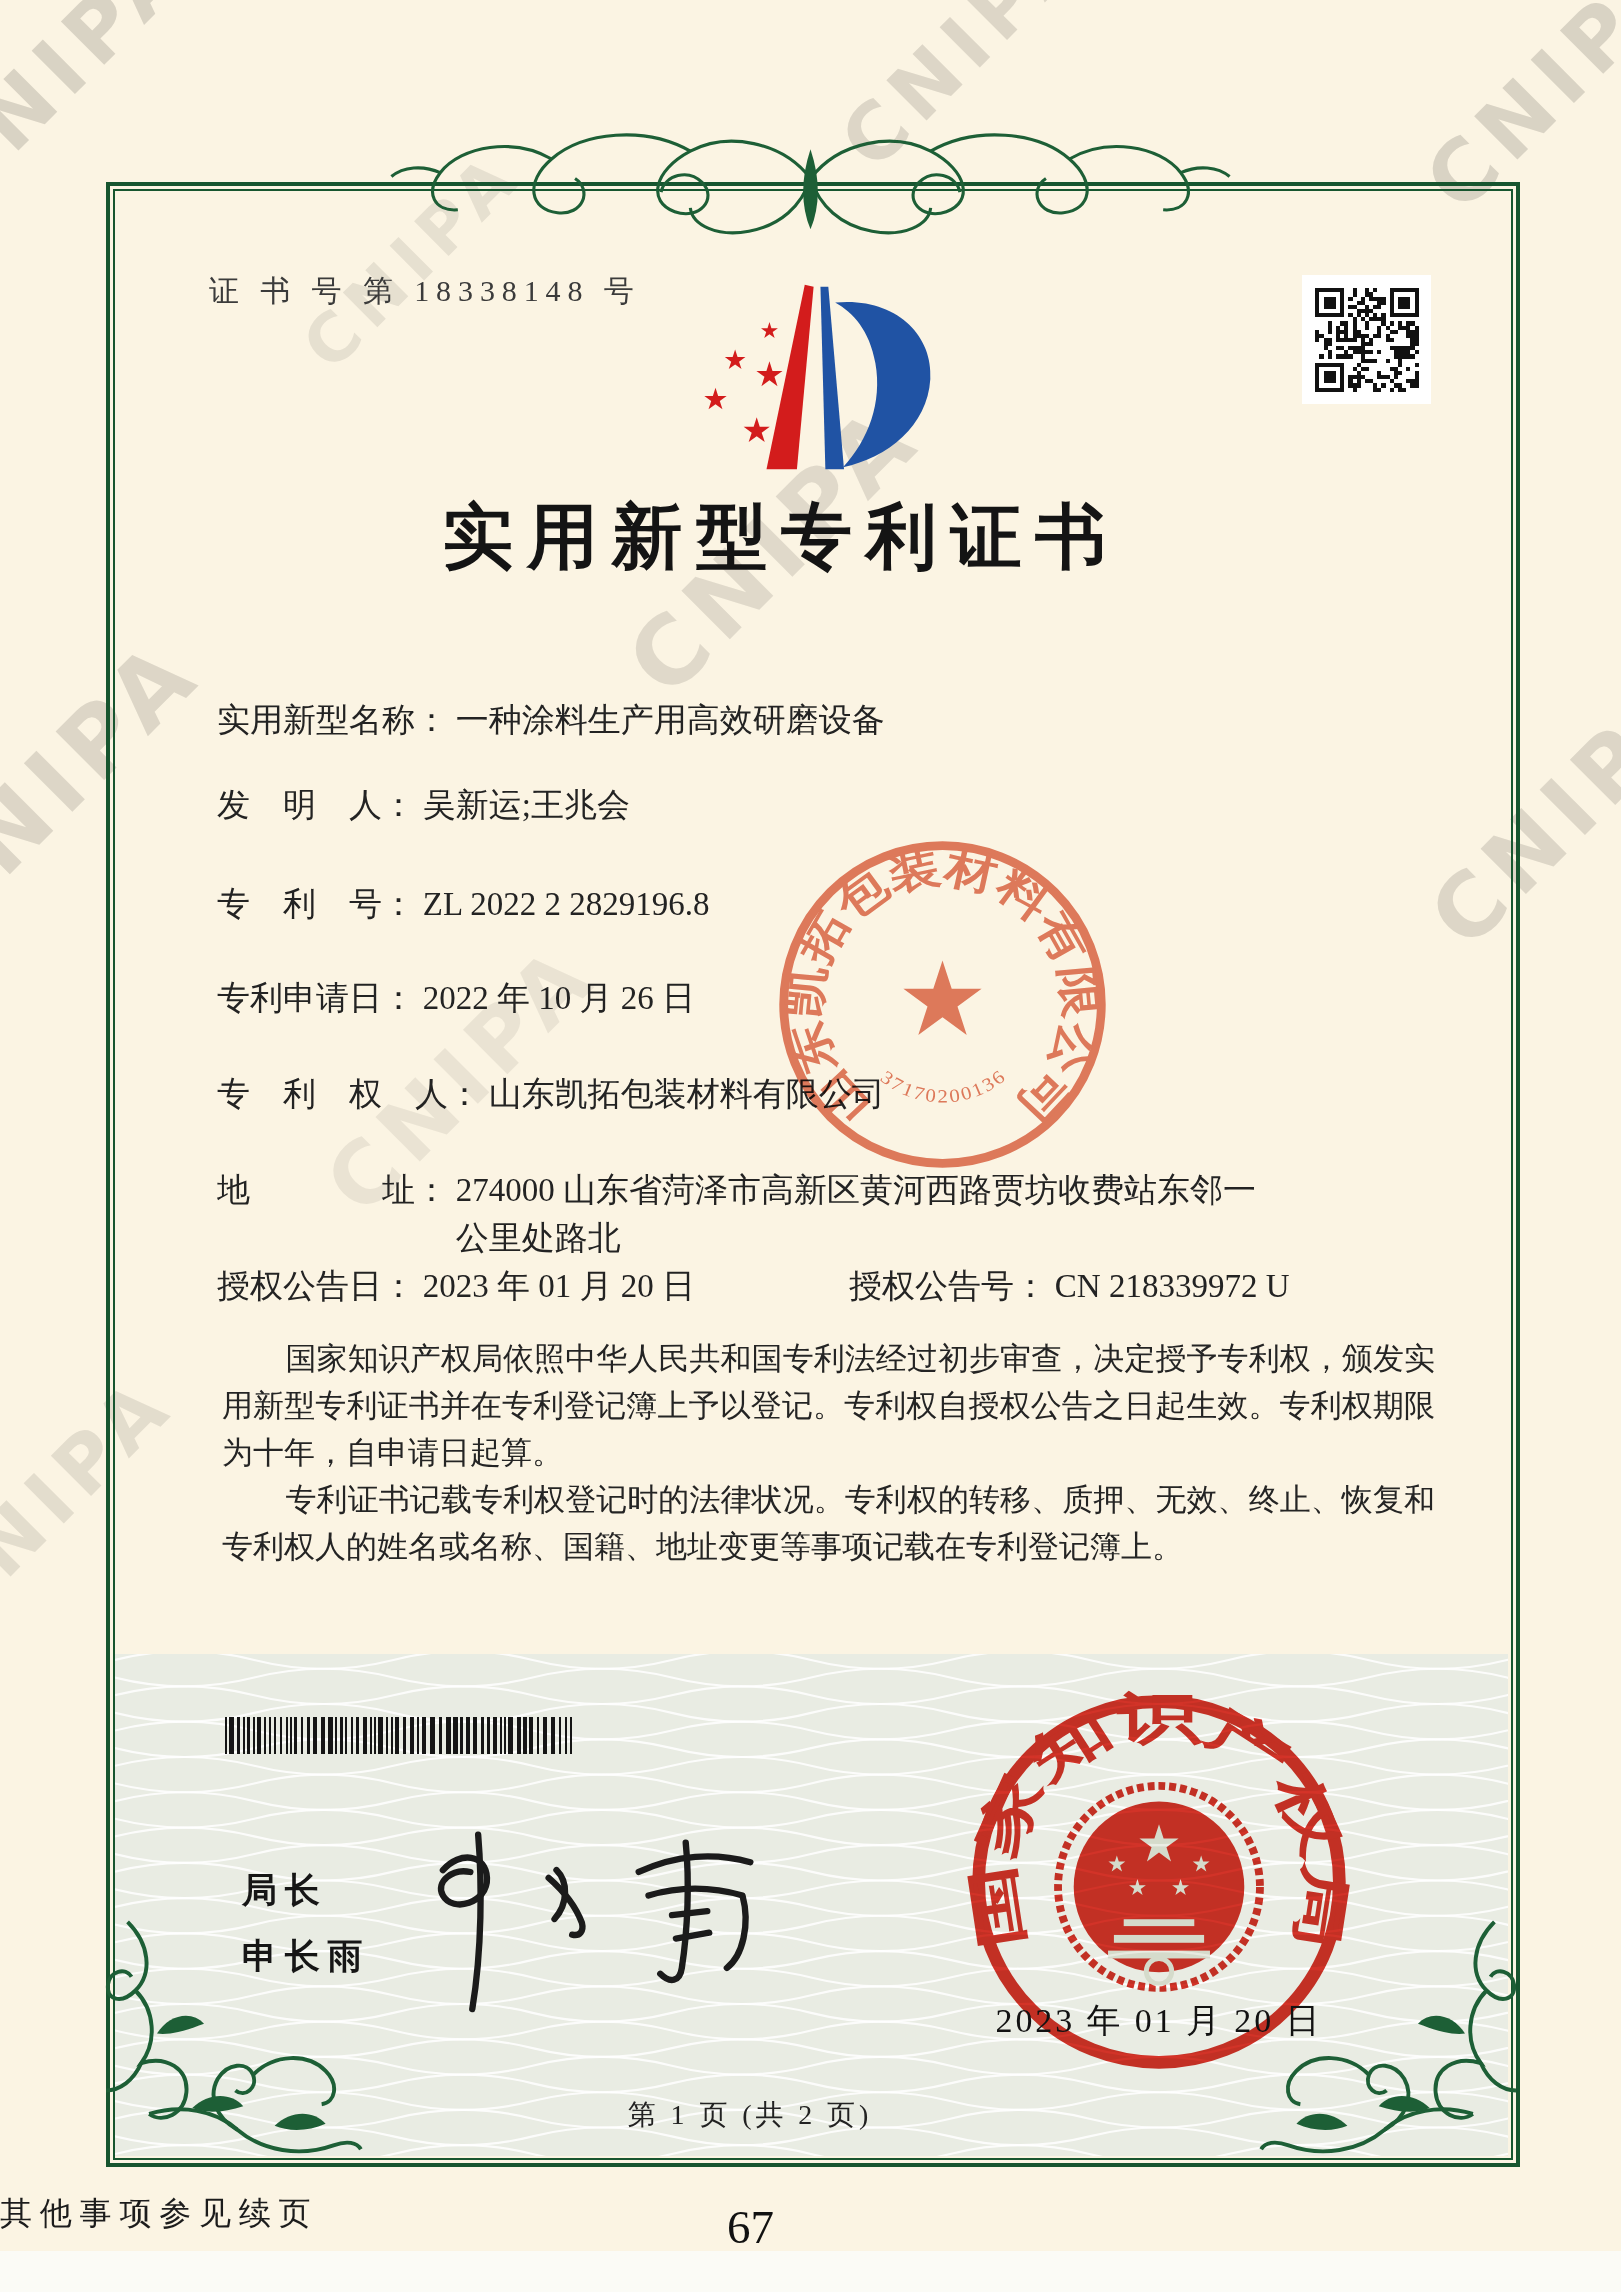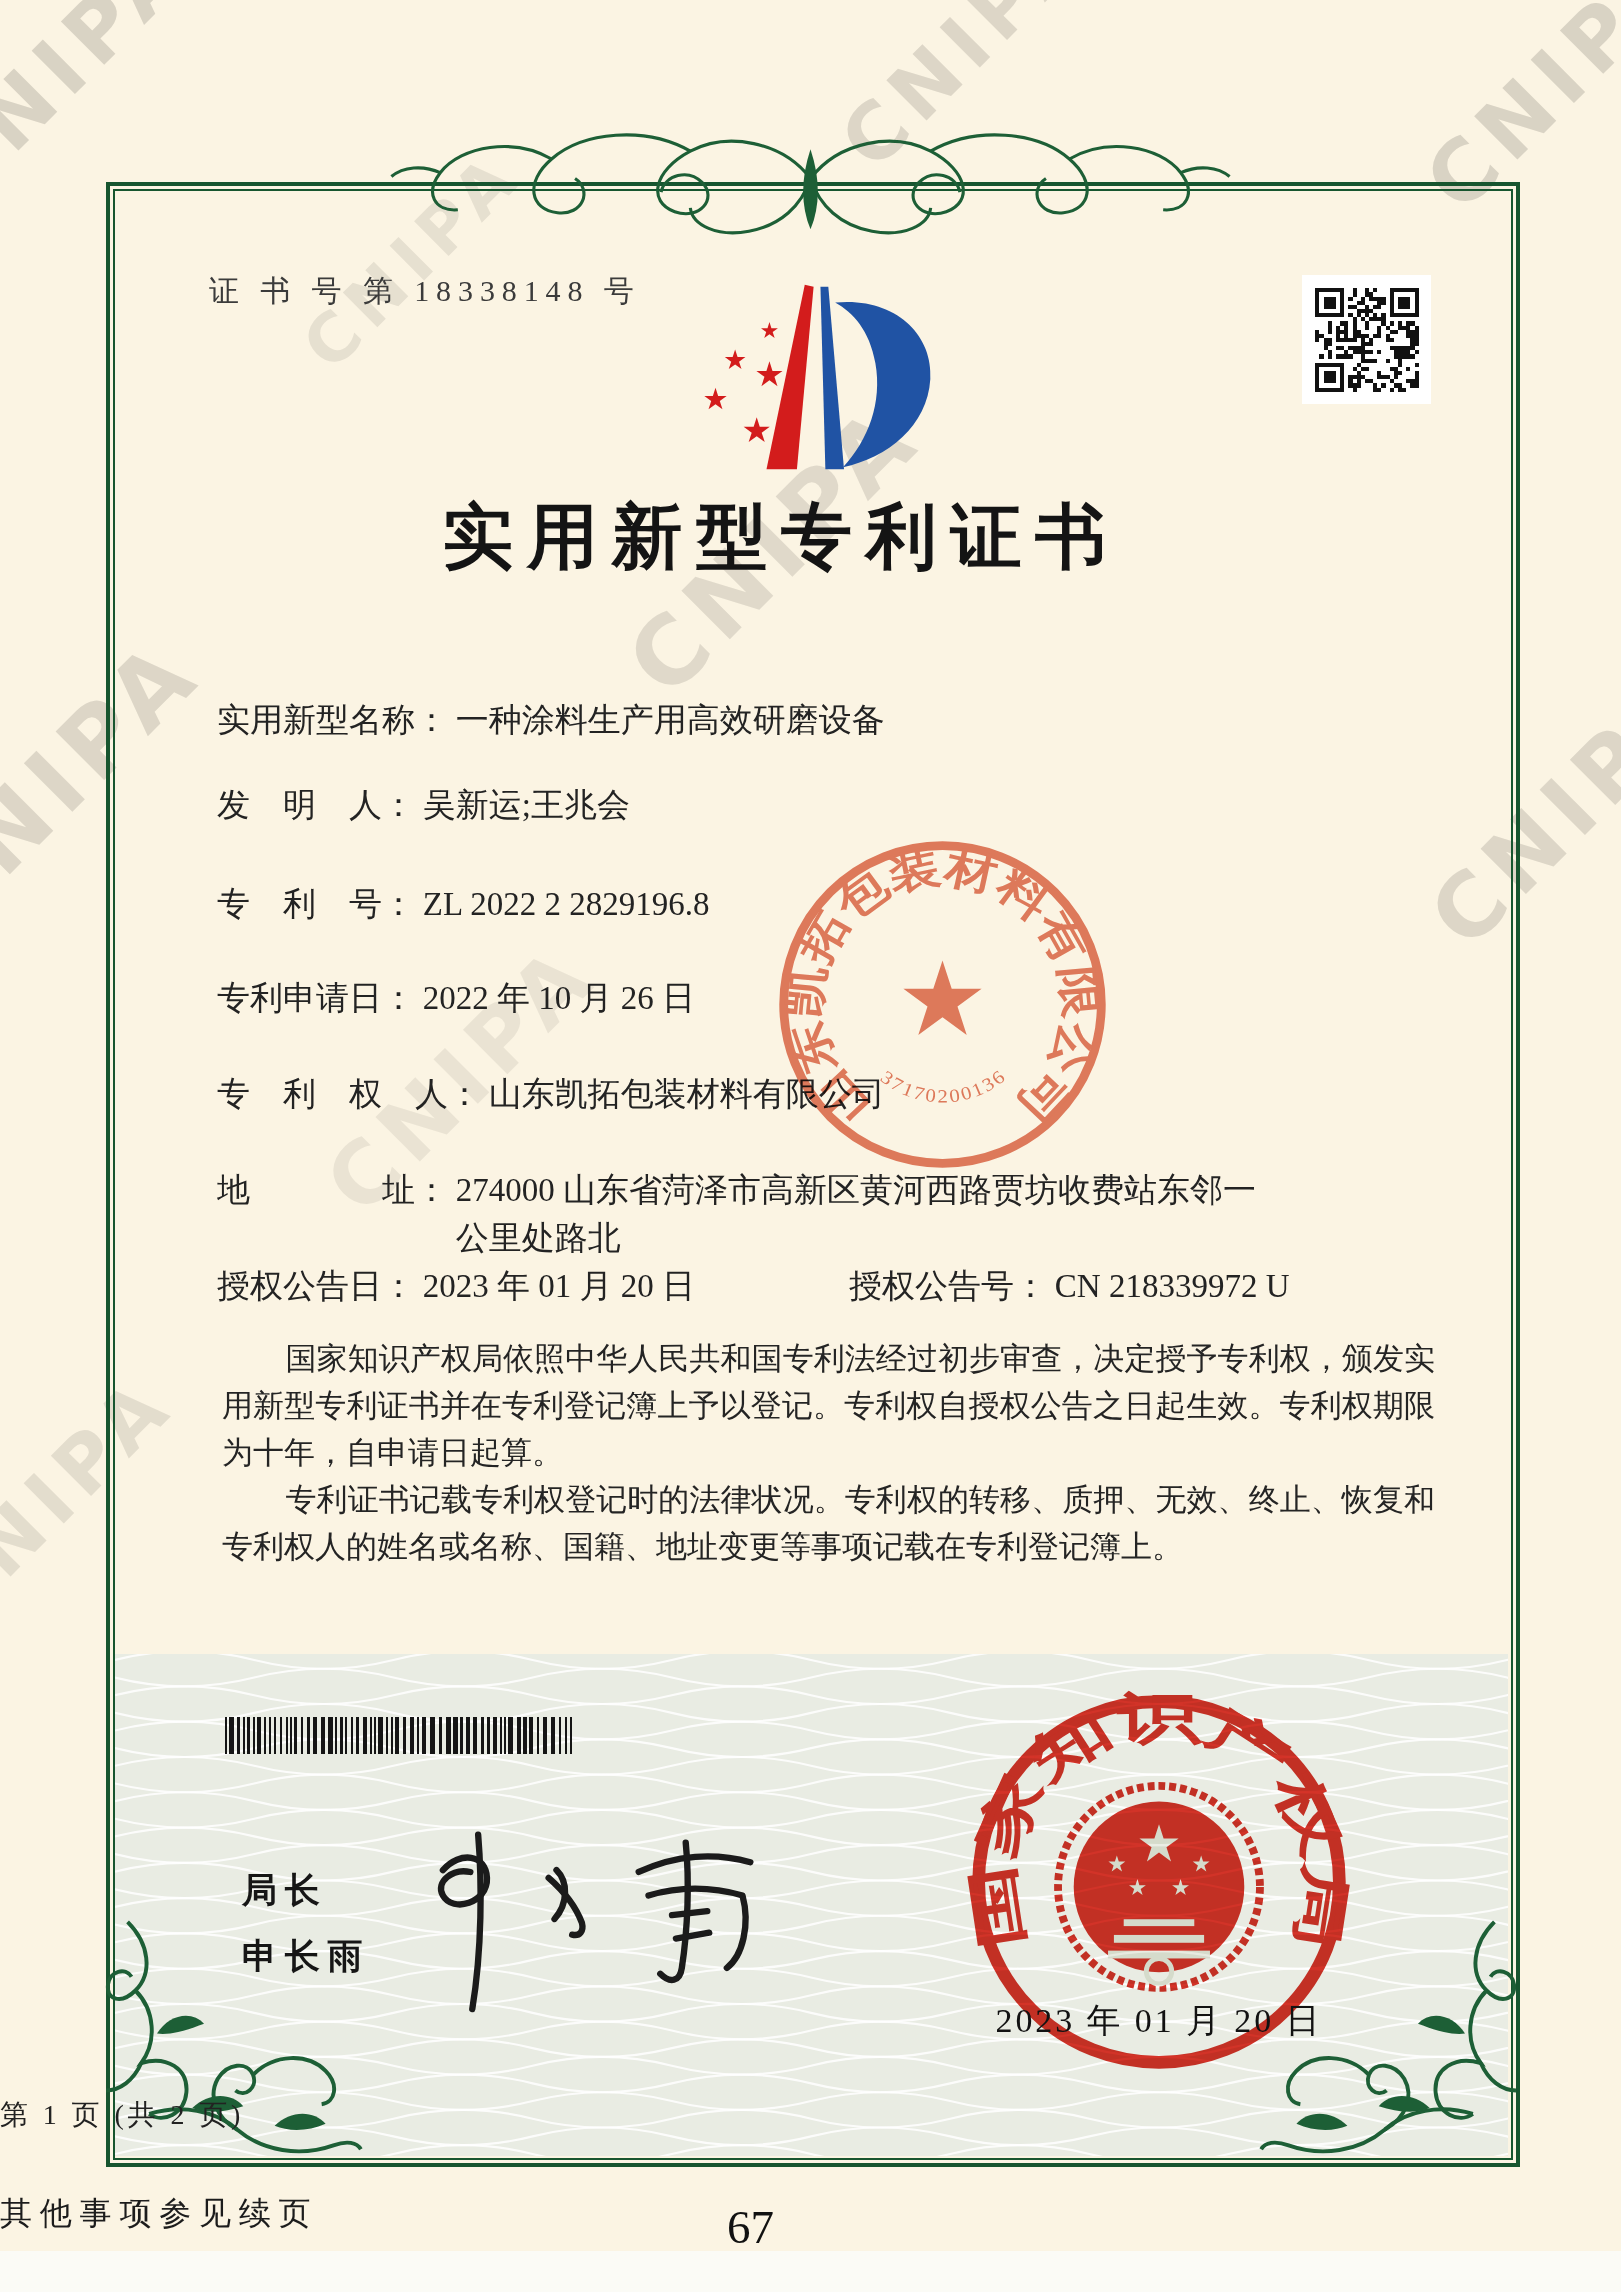--- a/index.html
+++ b/index.html
@@ -26,21 +26,21 @@
   .barcode{position:absolute;left:225px;top:1717px;width:365px;height:37px;display:flex;align-items:stretch;z-index:4}
   .barcode div{background:#151515;flex:none}
   .barcode div.gap{background:transparent}
   .signer{position:absolute;left:242px;font-family:"Liberation Sans","DejaVu Sans",sans-serif;
           font-size:35px;font-weight:600;letter-spacing:7.8px;color:#161616;z-index:4}
   .sig-svg{position:absolute;left:392px;top:1813px;z-index:4}
   .company-seal{position:absolute;left:769px;top:831px;z-index:5;mix-blend-mode:multiply;opacity:.88}
   .official-seal{position:absolute;left:961px;top:1684px;z-index:5;mix-blend-mode:multiply;opacity:.94}
   .seal-date{position:absolute;left:963px;top:1998px;width:392px;text-align:center;font-size:34px;
              letter-spacing:2.9px;color:#121212;z-index:6}
-  .page-info{position:absolute;left:0;top:2096px;width:1500px;font-size:28px;
+  .page-info{position:absolute;left:0;top:2096px;width:1500px;text-align:center;font-size:28px;
              letter-spacing:3.9px;color:#222;z-index:4}
   .cont-note{position:absolute;left:0;top:2192px;width:1500px;font-size:32px;
              letter-spacing:7.8px;color:#1c1c1c;z-index:4}
   .scan-no{position:absolute;left:727px;top:2200px;font-size:47px;color:#111;z-index:5}
   .bottom-band{position:absolute;left:0;top:2251px;width:100%;height:41px;background:#fbfbf6;z-index:2}
   svg text{font-family:"Liberation Serif","DejaVu Serif",serif}
 </style>
 </head>
 <body>
 

